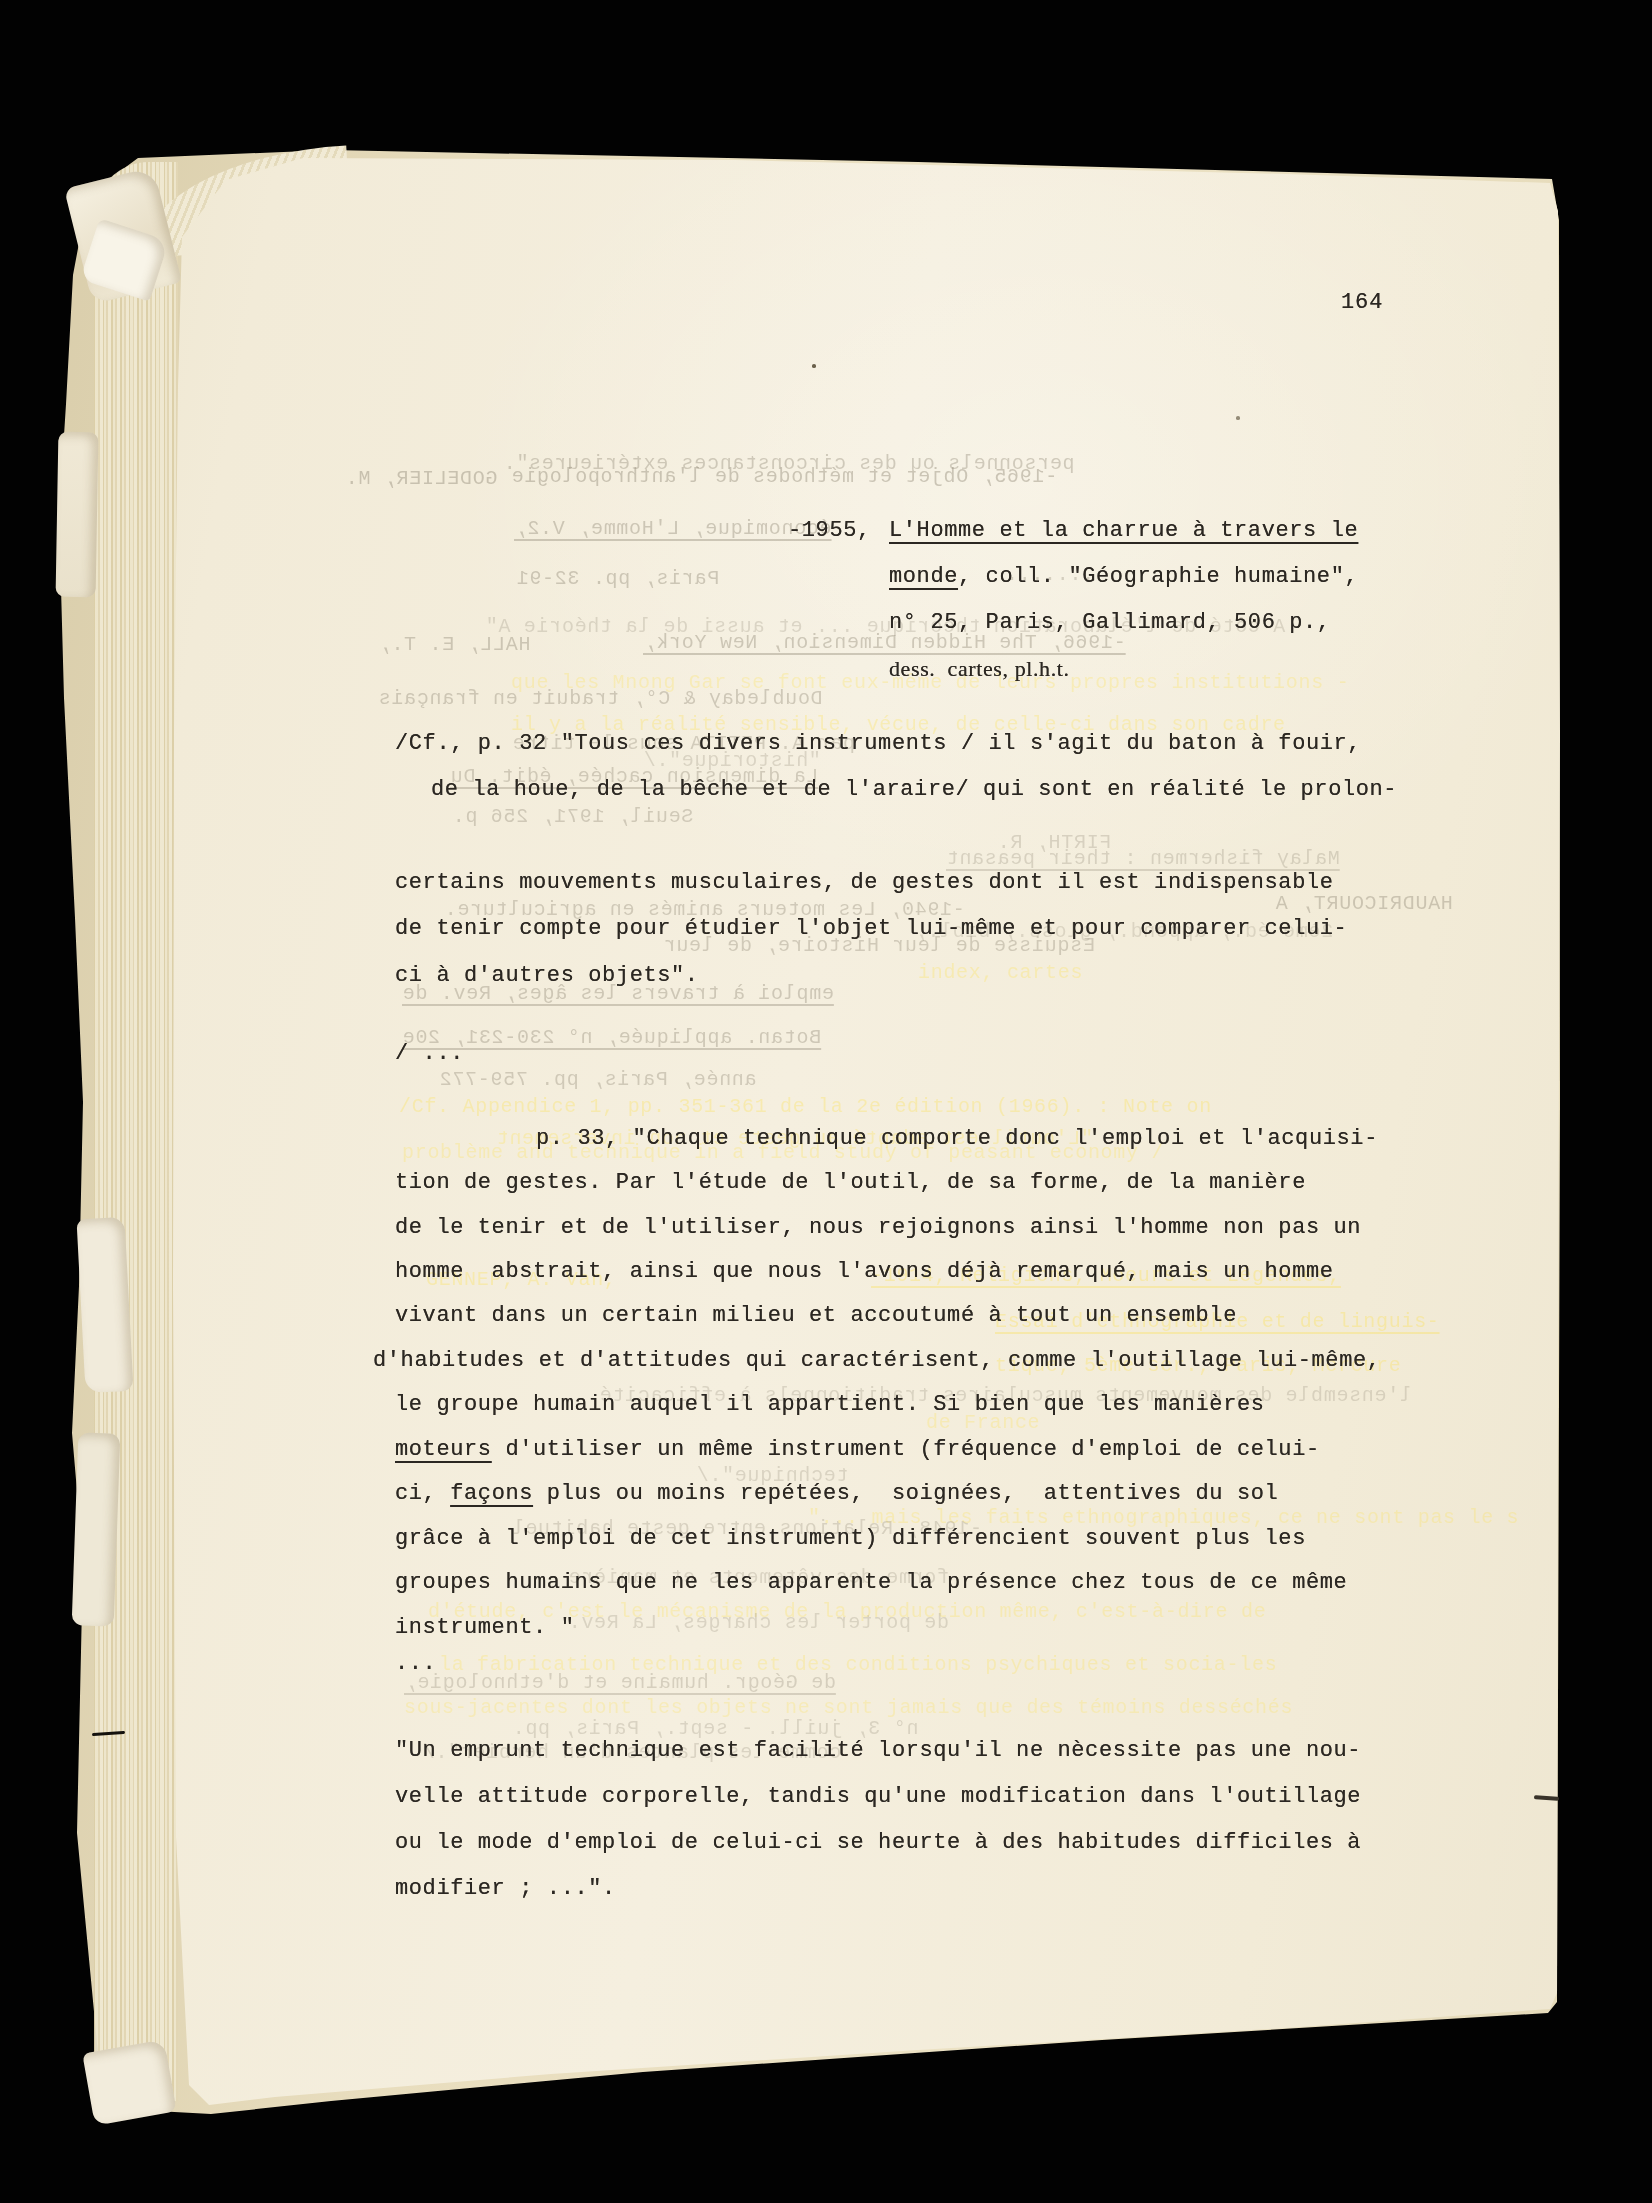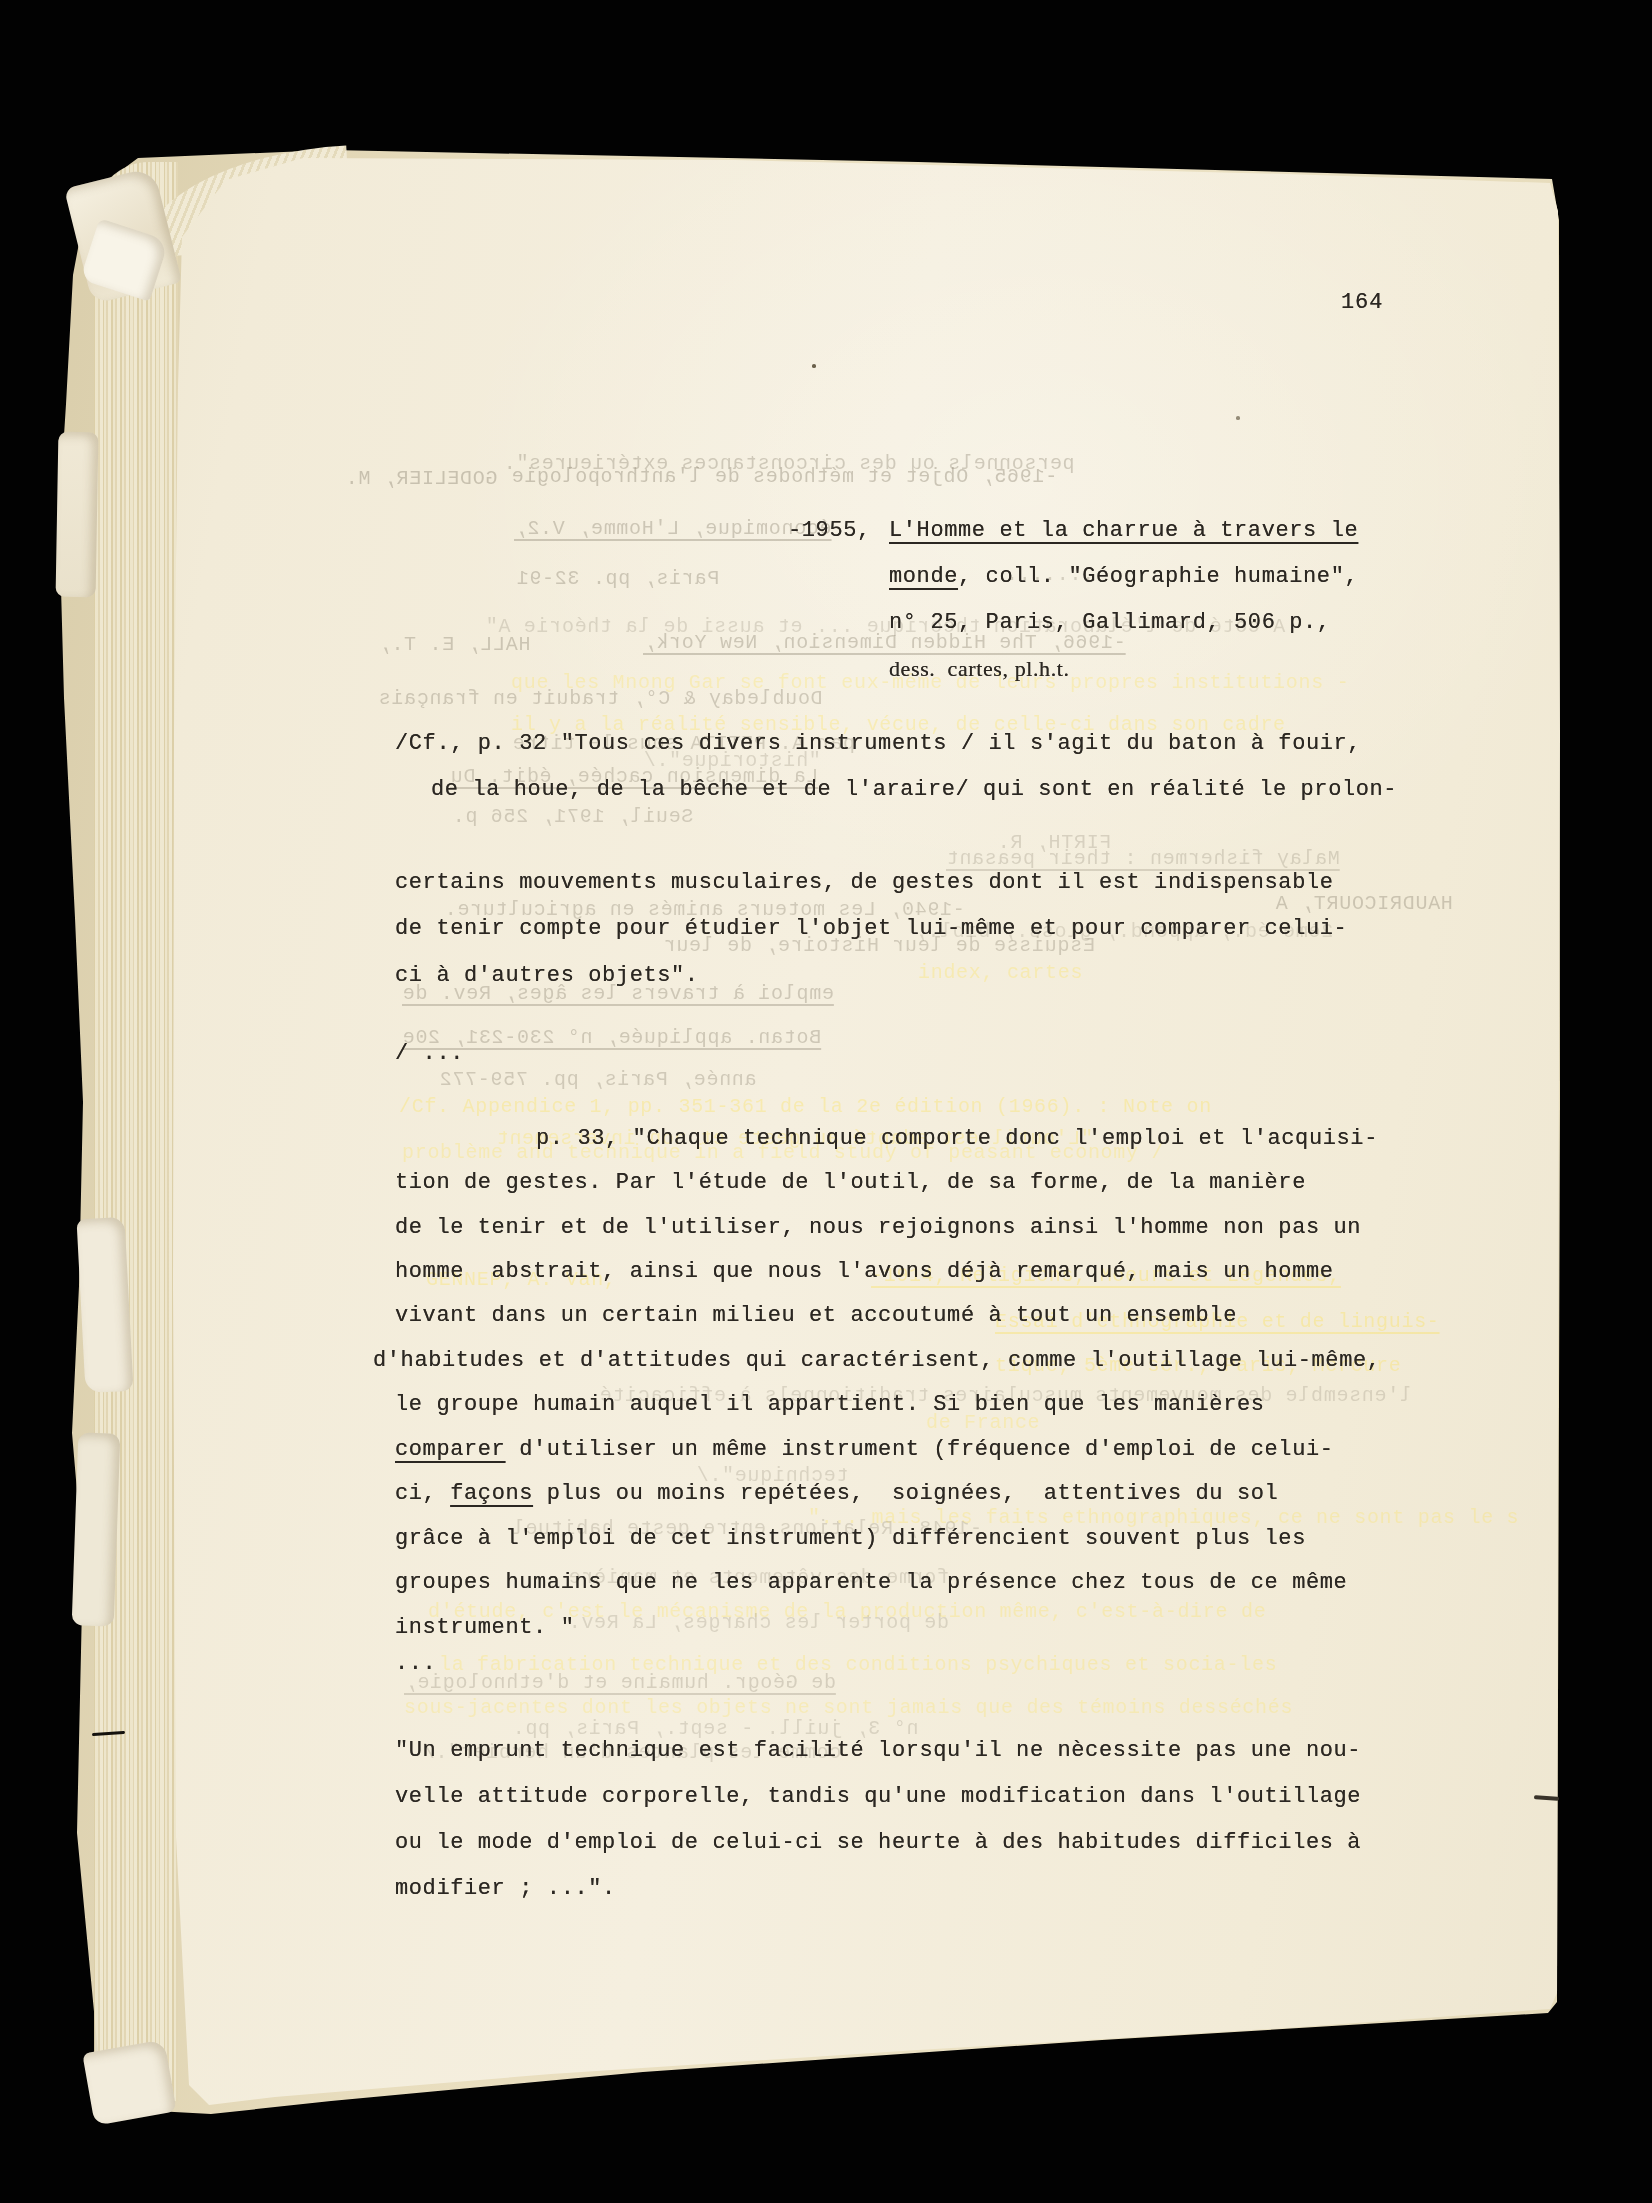--- a/index.html
+++ b/index.html
@@ -155,21 +155,21 @@
       <div class="tline" style="left: 395px; top: 918px;"><span>de tenir compte pour étudier l'objet lui-même et pour comparer celui-</span></div>
       <div class="tline" style="left: 395px; top: 965px;"><span>ci à d'autres objets".</span></div>
       <div class="tline" style="left: 395px; top: 1043px;"><span>/ ...</span></div>
       <div class="tline" style="left: 536px; top: 1128px;"><span>p. 33, "Chaque technique comporte donc l'emploi et l'acquisi-</span></div>
       <div class="tline" style="left: 395px; top: 1172px;"><span>tion de gestes. Par l'étude de l'outil, de sa forme, de la manière</span></div>
       <div class="tline" style="left: 395px; top: 1217px;"><span>de le tenir et de l'utiliser, nous rejoignons ainsi l'homme non pas un</span></div>
       <div class="tline" style="left: 395px; top: 1261px;"><span>homme  abstrait, ainsi que nous l'avons déjà remarqué, mais un homme</span></div>
       <div class="tline" style="left: 395px; top: 1305px;"><span>vivant dans un certain milieu et accoutumé à tout un ensemble</span></div>
       <div class="tline" style="left: 373px; top: 1350px;"><span>d'habitudes et d'attitudes qui caractérisent, comme l'outillage lui-même,</span></div>
       <div class="tline" style="left: 395px; top: 1394px;"><span>le groupe humain auquel il appartient. Si bien que les manières</span></div>
-      <div class="tline" style="left: 395px; top: 1439px;"><span class="u">comparer</span><span> d'utiliser un même instrument (fréquence d'emploi de celui-</span></div>
+      <div class="tline" style="left: 395px; top: 1439px;"><span class="u">moteurs</span><span> d'utiliser un même instrument (fréquence d'emploi de celui-</span></div>
       <div class="tline" style="left: 395px; top: 1483px;"><span>ci, </span><span class="u">façons</span><span> plus ou moins repétées,  soignées,  attentives du sol</span></div>
       <div class="tline" style="left: 395px; top: 1528px;"><span>grâce à l'emploi de cet instrument) différencient souvent plus les</span></div>
       <div class="tline" style="left: 395px; top: 1572px;"><span>groupes humains que ne les apparente la présence chez tous de ce même</span></div>
       <div class="tline" style="left: 395px; top: 1617px;"><span>instrument. "</span></div>
       <div class="tline" style="left: 395px; top: 1653px;"><span>...</span></div>
       <div class="tline" style="left: 395px; top: 1740px;"><span>"Un emprunt technique est facilité lorsqu'il ne nècessite pas une nou-</span></div>
       <div class="tline" style="left: 395px; top: 1786px;"><span>velle attitude corporelle, tandis qu'une modification dans l'outillage</span></div>
       <div class="tline" style="left: 395px; top: 1832px;"><span>ou le mode d'emploi de celui-ci se heurte à des habitudes difficiles à</span></div>
       <div class="tline" style="left: 395px; top: 1878px;"><span>modifier ; ...".</span></div>
     </div>

